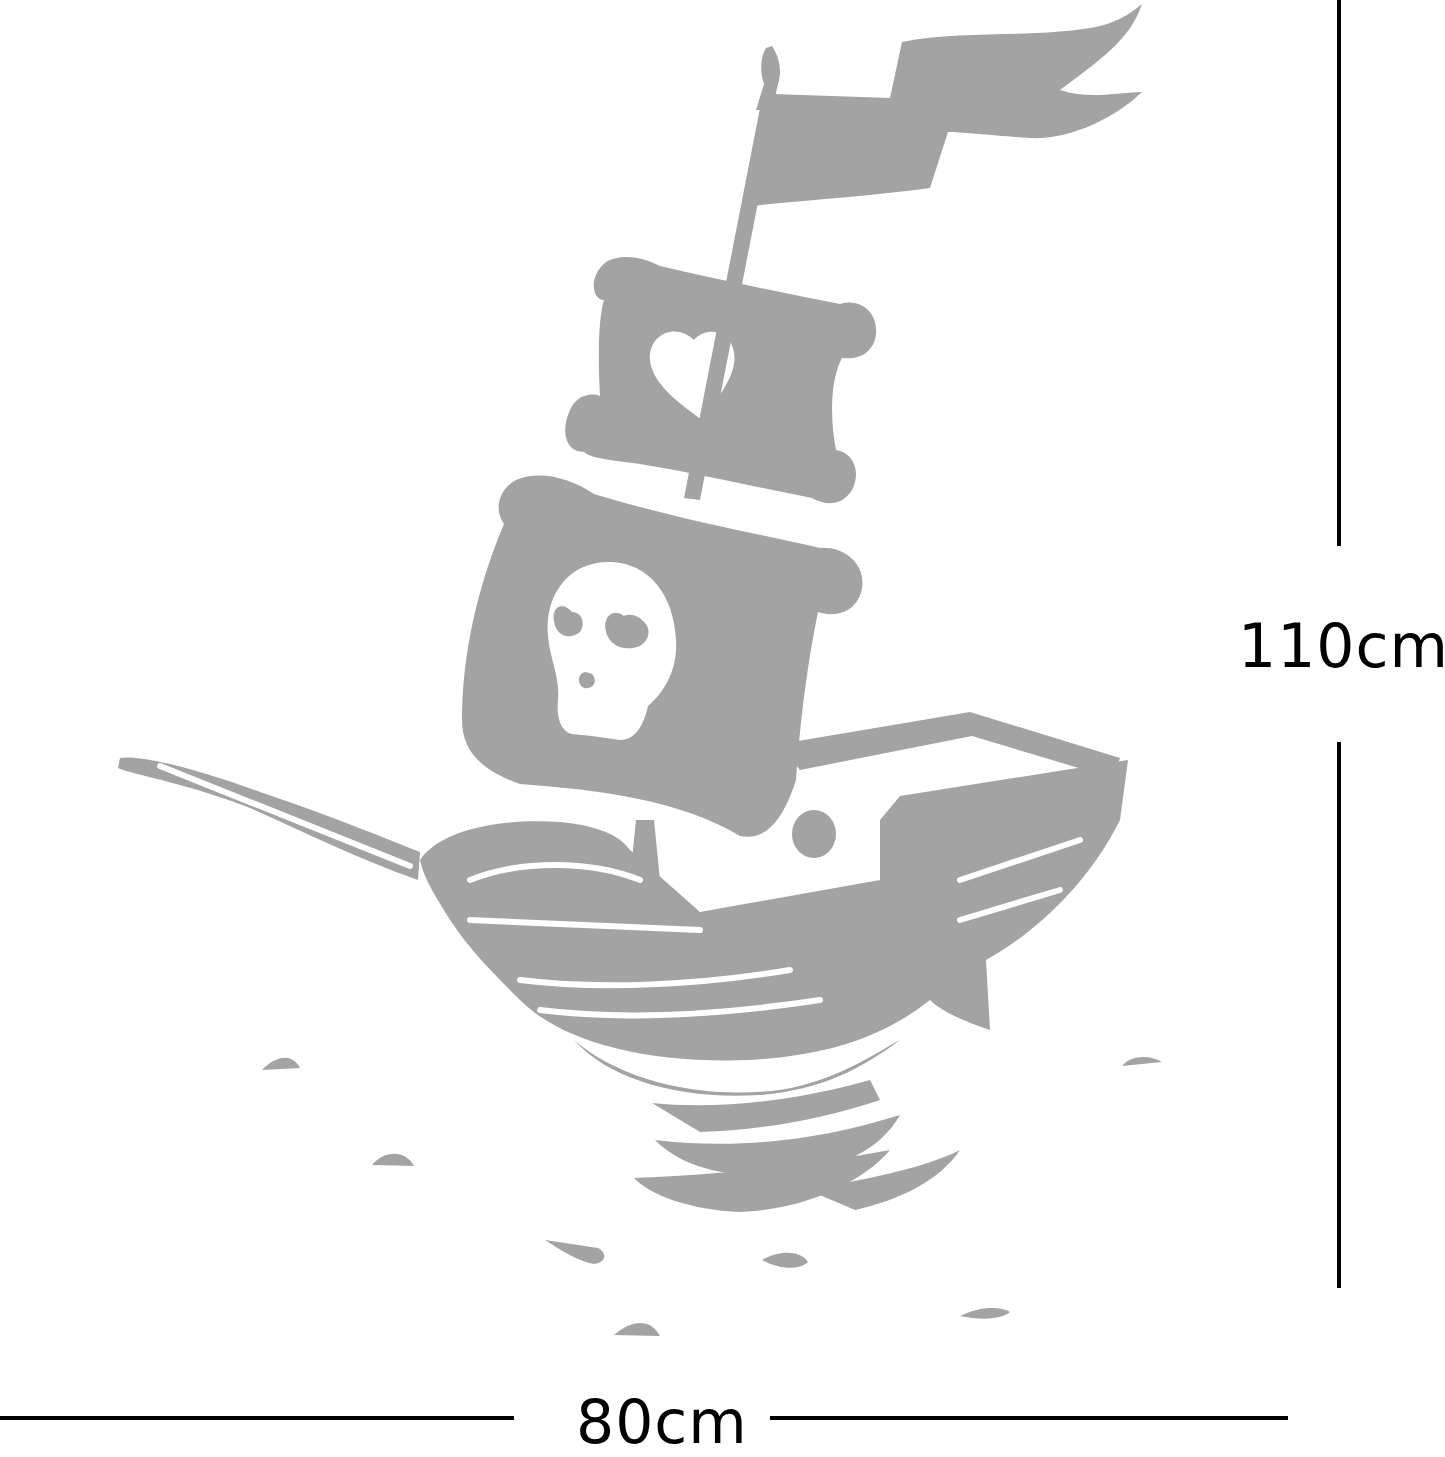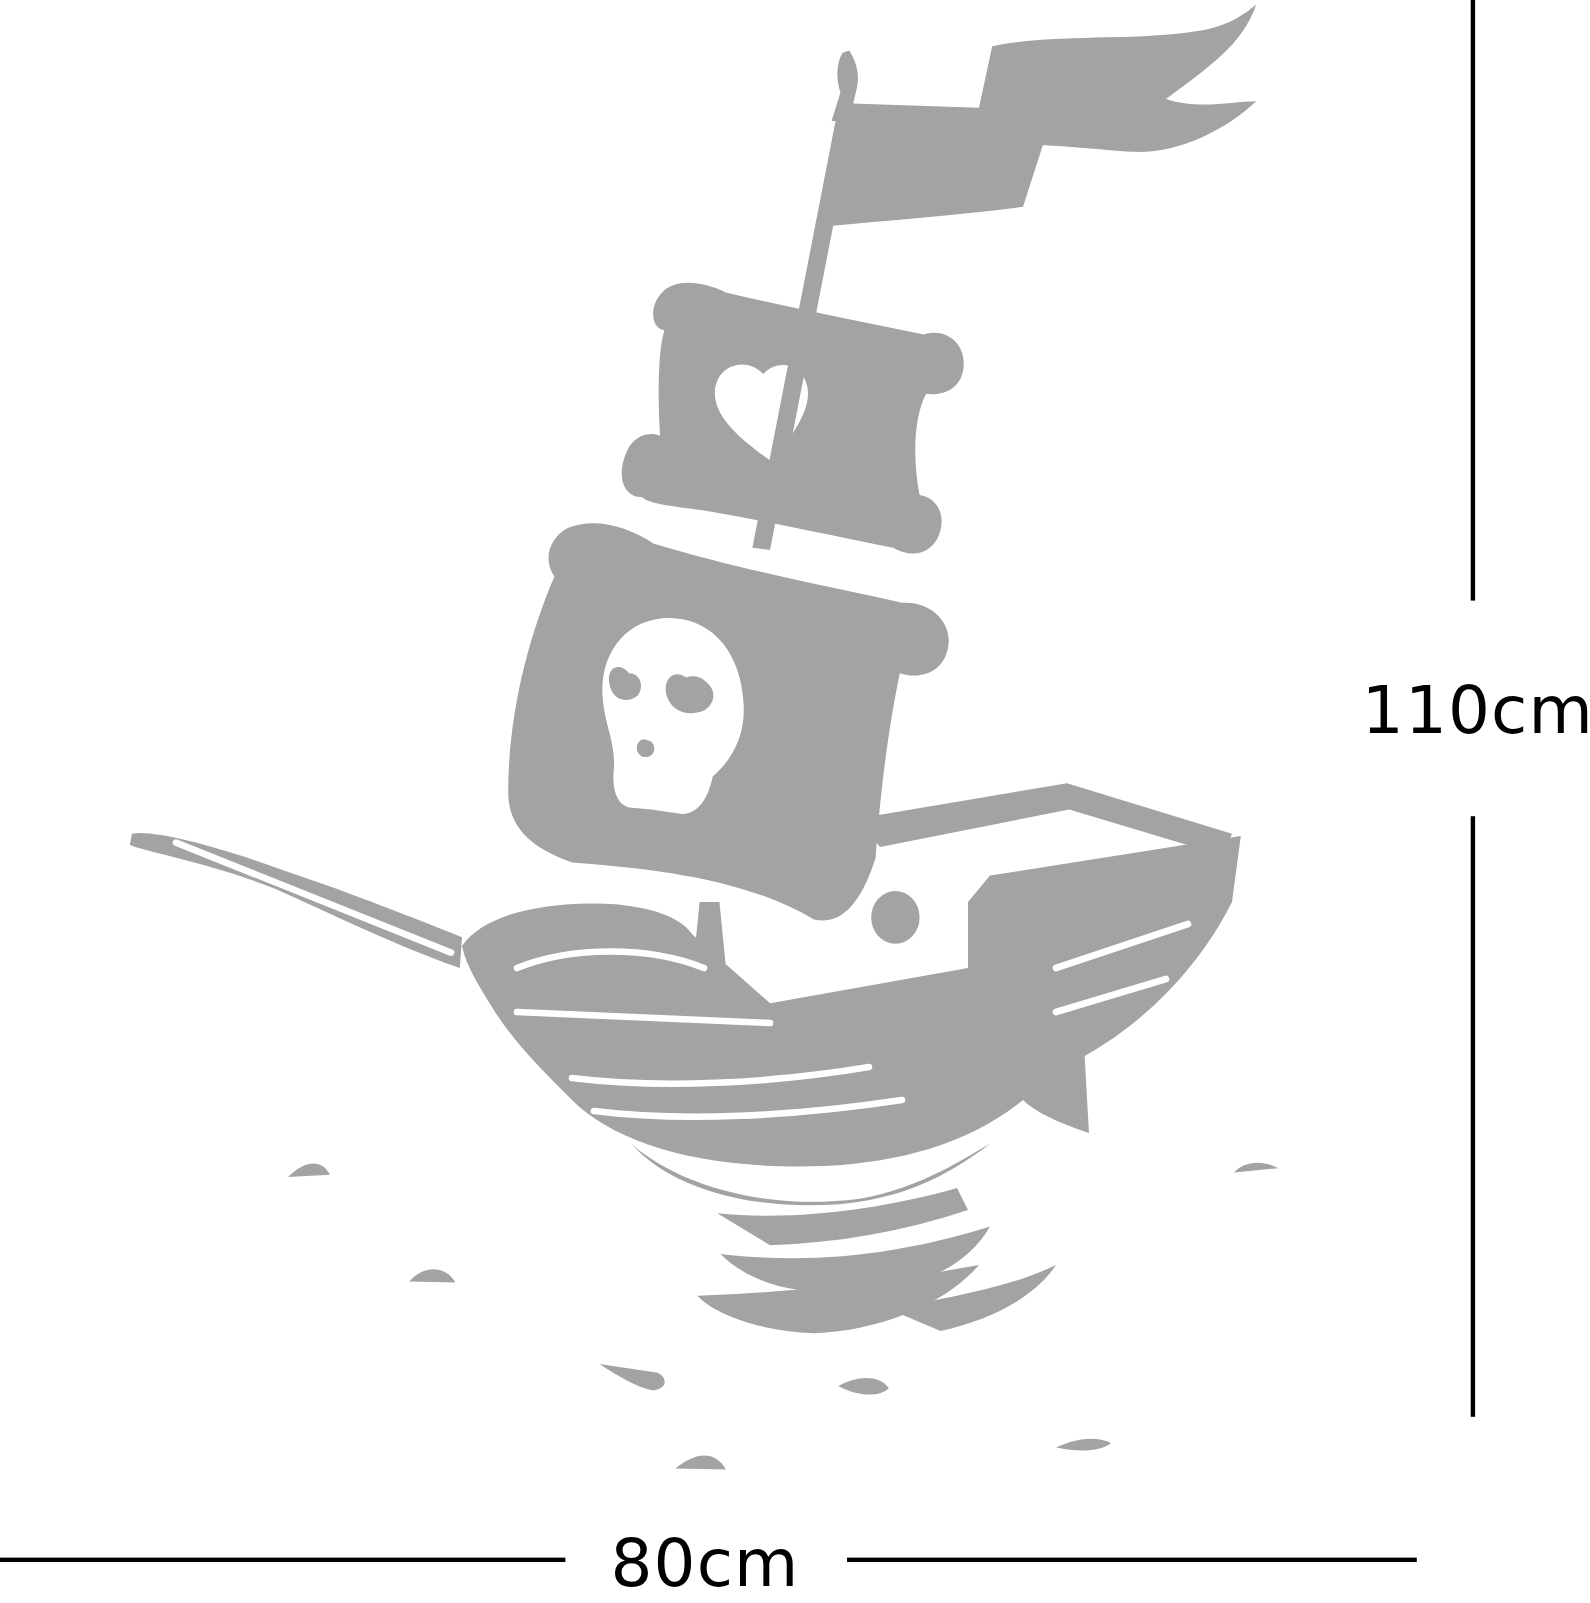--- a/index.html
+++ b/index.html
@@ -3,21 +3,21 @@
   <meta charset="utf-8">
   <style>
     html, body { margin: 0; padding: 0; background: #ffffff; }
     body { width: 1445px; height: 1457px; position: relative; overflow: hidden;
            font-family: "DejaVu Sans", "Liberation Sans", sans-serif; }
     .artwork { position: absolute; left: 0; top: 0; width: 1445px; height: 1457px; }
     .dim-line { position: absolute; background: #000; }
     .dim-label { position: absolute; color: #000; font-size: 60px; line-height: 1;
                  letter-spacing: 1px; white-space: nowrap; }
     #h-label { left: 1238px; top: 616px; }
-    #w-label { left: 555px; top: 1392px; }
+    #w-label { left: 576px; top: 1392px; }
   </style>
 </head>
 <body>
 
 <svg class="artwork" viewBox="0 0 1445 1457" xmlns="http://www.w3.org/2000/svg">
   <g fill="#a4a3a4" stroke="none">
 
     <g>
       <path d="M766 48 C760 58 760 72 764 84 L756 110 L772 110 L778 84 C782 72 780 58 772 46 Z"></path>
       <polygon points="760,108 776,110 700,500 684,498"></polygon>

